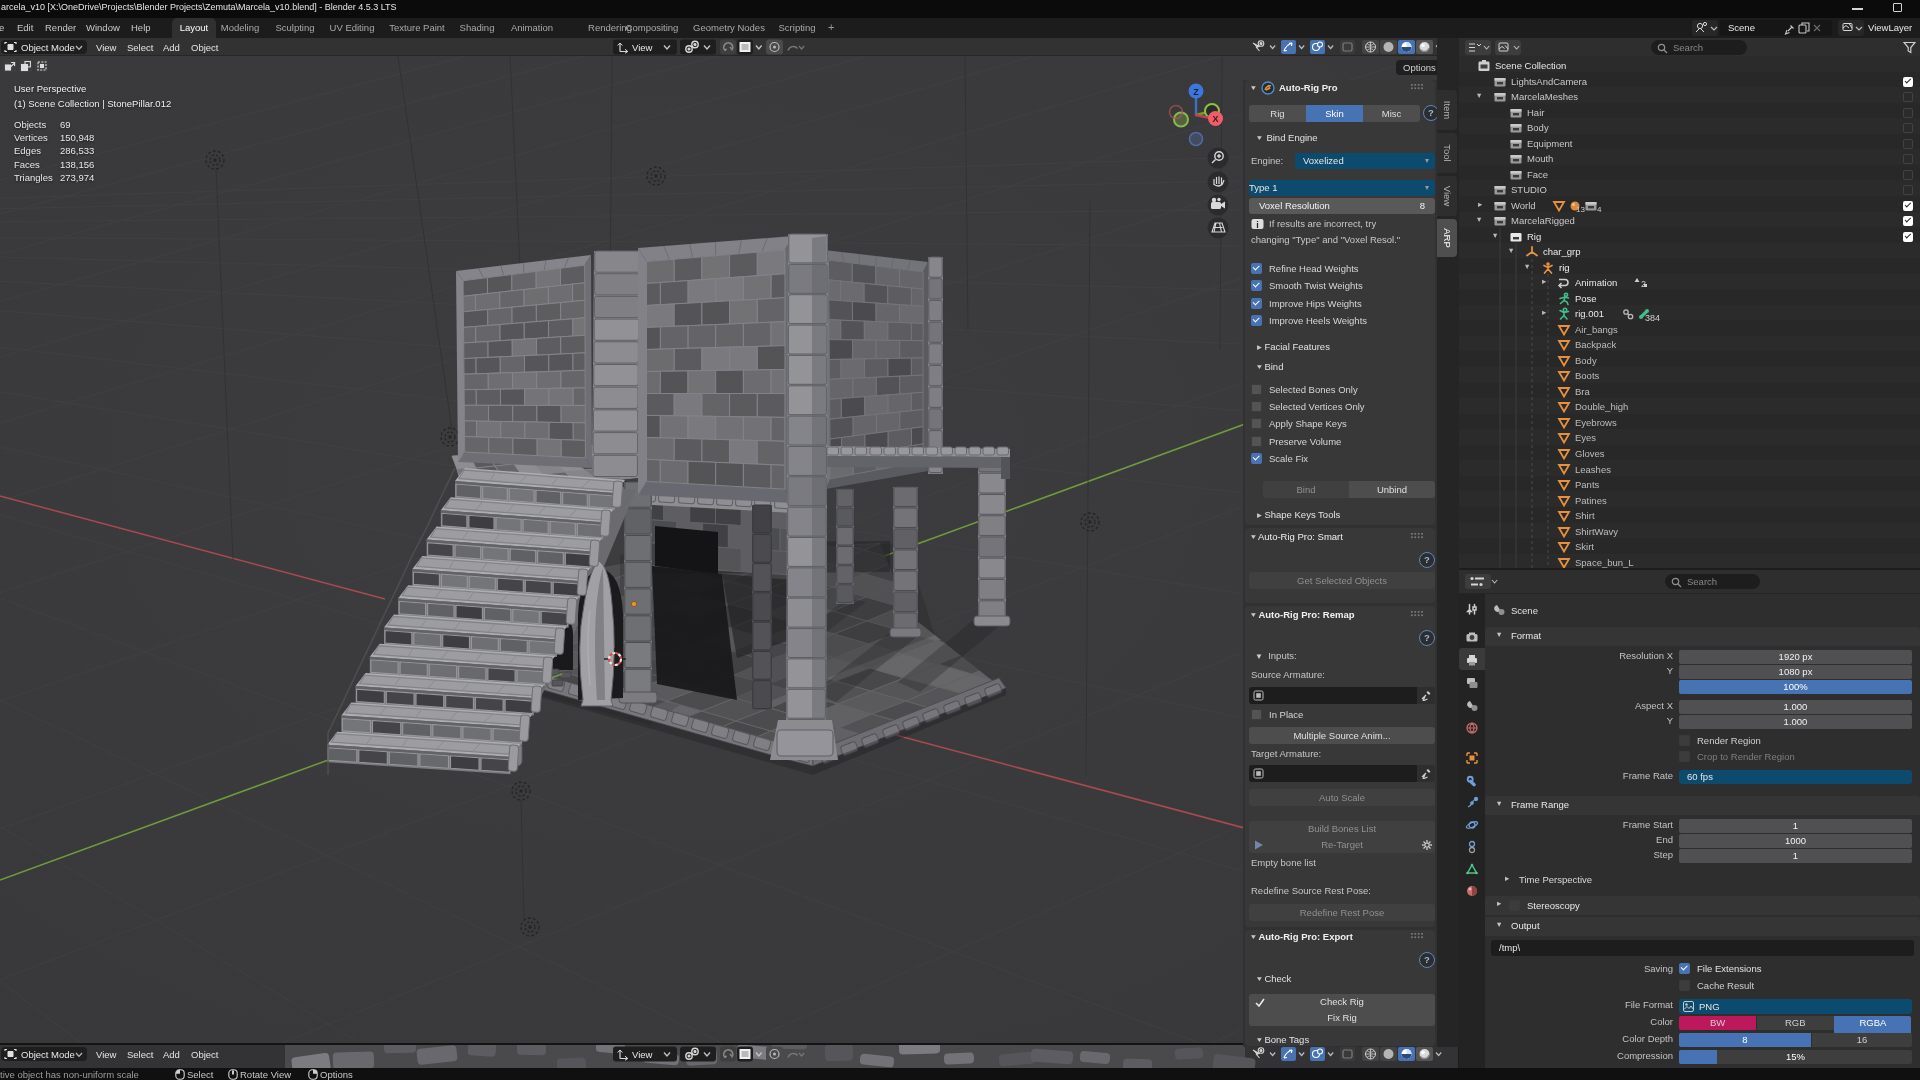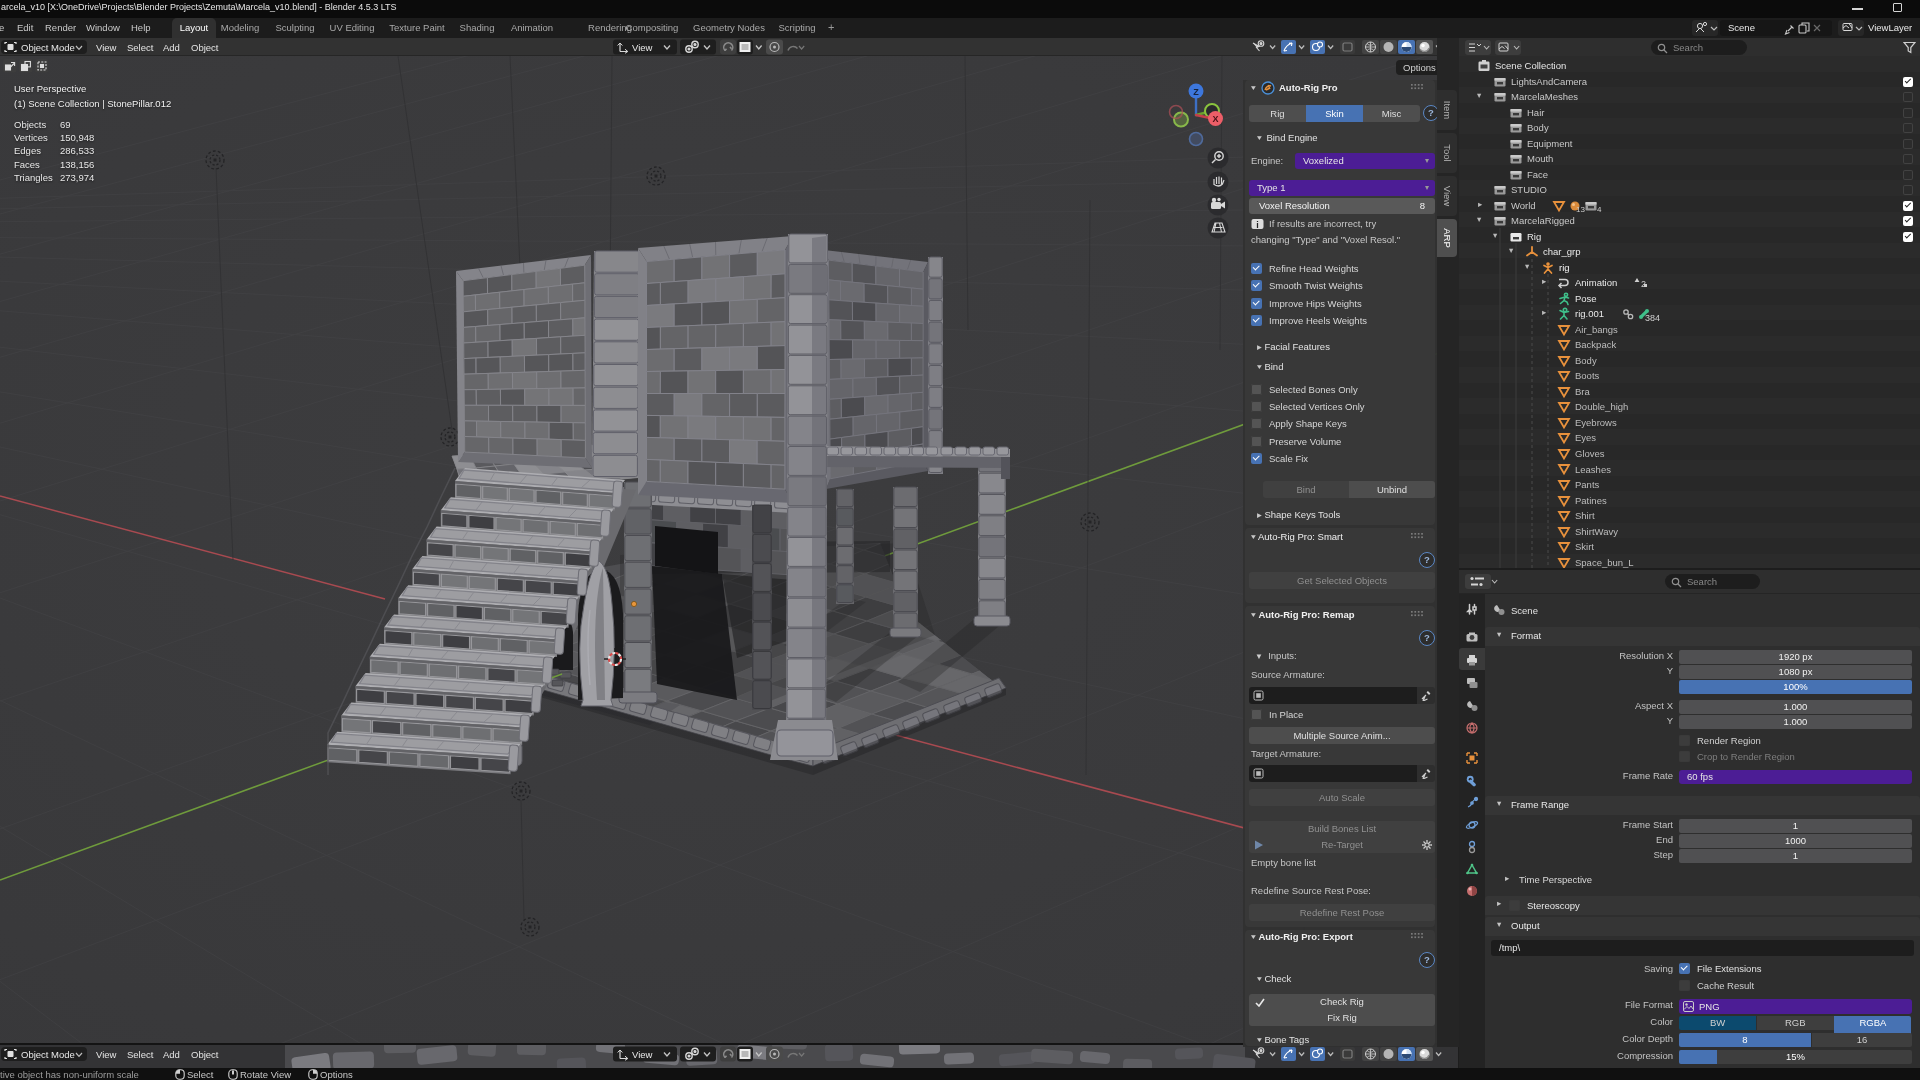--- a/index.html
+++ b/index.html
@@ -6,21 +6,21 @@
 .chk{width:11px;height:11px;border-radius:2px;background:#545454;box-shadow:inset 0 0 0 1px #3a3a3a;display:inline-block}
 .chk.d{background:#3c3c3c}
 .chk.on{background:#4772b3;box-shadow:none}
 .chk.on:after{content:"";display:block;width:5px;height:2.5px;border-left:1.7px solid #fff;border-bottom:1.7px solid #fff;transform:rotate(-45deg);margin:2.4px 0 0 2px}
 .obx{width:10px;height:10px;border-radius:2px;background:#2b2b2b;box-shadow:inset 0 0 0 1px #424242;display:inline-block}
 .obx.on{background:#fff;box-shadow:none}
 .obx.on:after{content:"";display:block;width:4.6px;height:2.2px;border-left:1.6px solid #222;border-bottom:1.6px solid #222;transform:rotate(-45deg);margin:2.2px 0 0 1.8px}
 .fld{background:#505052;border-radius:2px;color:#f2f2f2;text-align:center;height:14px;line-height:14px}
 .btn{background:#4d4d4d;border-radius:3px;color:#e0e0e0;text-align:center}
 .btn.dim{color:#909090;background:#404040}
-.ddn{background:#4c1d95;border-radius:3px;color:#e6e6e6}
+.ddn{background:#0c4a6e;border-radius:3px;color:#e6e6e6}
 </style></head><body>
 <div class="a" style="left:0;top:0;width:1920px;height:18px;background:#0b0b0b">
 <div class="a" style="left:1px;top:2px;font-size:9px;color:#e6e6e6">arcela_v10 [X:\OneDrive\Projects\Blender Projects\Zemuta\Marcela_v10.blend] - Blender 4.5.3 LTS</div>
 <div class="a" style="left:1852px;top:8px;width:11px;height:1.6px;background:#d5d5d5"></div>
 <div class="a" style="left:1893px;top:3px;width:9px;height:9px;border:1.4px solid #d5d5d5;border-radius:1px"></div>
 </div>
 <div class="a" style="left:0;top:18px;width:1920px;height:20px;background:#1c1c1c">
 <div class="a" style="left:-11px;top:4px;color:#c9c9c9">File</div>
 <div class="a" style="left:17px;top:4px;color:#c9c9c9">Edit</div>
 <div class="a" style="left:45px;top:4px;color:#c9c9c9">Render</div>
@@ -1333,21 +1333,21 @@
       <rect x="10.2" y="0.0" width="1.7" height="1.7" fill="#7a7a7a"></rect>
       <rect x="10.2" y="3.4" width="1.7" height="1.7" fill="#7a7a7a"></rect>
     </svg>
 <div class="a" style="left:6px;top:25px;width:57px;height:17px;background:#4e4e4e;border-radius:3px 0 0 3px;text-align:center;line-height:17px;color:#dedede">Rig</div>
 <div class="a" style="left:63px;top:25px;width:57px;height:17px;background:#4772b3;text-align:center;line-height:17px;color:#ffffff">Skin</div>
 <div class="a" style="left:120px;top:25px;width:57px;height:17px;background:#4e4e4e;border-radius:0 3px 3px 0;text-align:center;line-height:17px;color:#dedede">Misc</div>
 <div class="a" style="left:180px;top:25px;width:16px;height:16px;border-radius:50%;background:#2d2d2d;border:1.4px solid #5a87c5;color:#9db8dd;text-align:center;line-height:14px;font-weight:bold">?</div>
 <div class="a" style="left:14px;top:52px;color:#d9d9d9"><span style="display:inline-block;transform:scale(1,0.8);color:#c8c8c8">▾</span> <span style="margin-left:2px;color:#e2e2e2">Bind Engine</span></div>
 <div class="a" style="left:8px;top:75px;color:#c6c6c6">Engine:</div>
 <div class="a ddn" style="left:52px;top:73px;width:140px;height:16px;line-height:16px;padding-left:8px">Voxelized<span class="a" style="right:6px;font-size:8px;color:#999">▾</span></div>
-<div class="a ddn" style="left:6px;top:100px;width:186px;height:16px;line-height:16px;padding-left:8px">Type 1<span class="a" style="right:6px;font-size:8px;color:#999">▾</span></div>
+<div class="a ddn" style="left:6px;top:100px;width:186px;height:16px;line-height:16px;">Type 1<span class="a" style="right:6px;font-size:8px;color:#999">▾</span></div>
 <div class="a" style="left:6px;top:118px;width:186px;height:16px;background:#595959;border-radius:3px;color:#f4f4f4">
       <span class="a" style="left:10px;top:1.5px">Voxel Resolution</span>
       <span class="a" style="right:10px;top:1.5px">8</span>
     </div>
 <svg class="a" style="left:8px;top:138px" width="13" height="13">
       <rect x="0.5" y="1" width="12" height="10" rx="2" fill="#dddddd"></rect>
       <text x="6.5" y="9.5" font-size="9" font-weight="bold" fill="#222" text-anchor="middle">i</text>
     </svg>
 <div class="a" style="left:26px;top:138px;color:#c9c9c9">If results are incorrect, try</div>
 <div class="a" style="left:8px;top:154px;color:#c9c9c9">changing "Type" and "Voxel Resol."</div>
@@ -1898,21 +1898,21 @@
 <div class="a" style="left:26px;top:393px;width:188px;text-align:right;color:#c3c3c3">Saving</div>
 <div class="a" style="left:220px;top:393px"><span class="chk on"></span><span style="position:relative;top:-2px;left:7px;color:#e2e2e2">File Extensions</span></div>
 <div class="a" style="left:220px;top:410px"><span class="chk d"></span><span style="position:relative;top:-2px;left:7px;color:#d0d0d0">Cache Result</span></div>
 <div class="a" style="left:26px;top:429px;width:188px;text-align:right;color:#c3c3c3">File Format</div>
 <div class="a ddn" style="left:220px;top:429px;width:233px;height:15px;line-height:15px"><svg class="a" style="left:4px;top:2px" width="11" height="11">
         <rect x="0.5" y="0.5" width="10" height="10" rx="1.5" fill="none" stroke="#c9c9c9"></rect>
         <circle cx="3.5" cy="3.5" r="1.2" fill="#c9c9c9"></circle>
         <path d="M1 8.5 l3-3 2 2 2-2.5 2 3" stroke="#c9c9c9" fill="none"></path>
       </svg><span style="margin-left:20px">PNG</span></div>
 <div class="a" style="left:26px;top:446px;width:188px;text-align:right;color:#c3c3c3">Color</div>
-<div class="a" style="left:220.0px;top:446px;width:77.2px;height:14px;background:#0c4a6e;color:#d0d0d0;text-align:center;line-height:14px;border-radius:2px 0 0 2px">BW</div>
+<div class="a" style="left:220.0px;top:446px;width:77.2px;height:14px;background:#be185d;color:#d0d0d0;text-align:center;line-height:14px;border-radius:2px 0 0 2px">BW</div>
 <div class="a" style="left:297.7px;top:446px;width:77.2px;height:14px;background:#3e3e3e;color:#d0d0d0;text-align:center;line-height:14px;border-radius:0">RGB</div>
 <div class="a" style="left:375.3px;top:446px;width:77.2px;height:22px;background:#4772b3;color:#fff;text-align:center;line-height:14px;border-radius:0 2px 2px 0">RGBA</div>
 <div class="a" style="left:26px;top:463px;width:188px;text-align:right;color:#c3c3c3">Color Depth</div>
 <div class="a" style="left:220px;top:463px;width:132px;height:14px;background:#4772b3;color:#fff;text-align:center;line-height:14px;border-radius:2px 0 0 2px">8</div>
 <div class="a" style="left:353px;top:463px;width:100px;height:14px;background:#3e3e3e;color:#d0d0d0;text-align:center;line-height:14px;border-radius:0 2px 2px 0">16</div>
 <div class="a" style="left:26px;top:480px;width:188px;text-align:right;color:#c3c3c3">Compression</div>
 <div class="a" style="left:220px;top:480px;width:233px;height:14px;background:#3e3e3e;border-radius:2px;overflow:hidden">
       <div style="position:absolute;left:0;top:0;width:38px;height:14px;background:#4772b3"></div>
       <div style="position:absolute;left:0;top:0;width:233px;text-align:center;line-height:14px;color:#fff">15%</div>
     </div>

